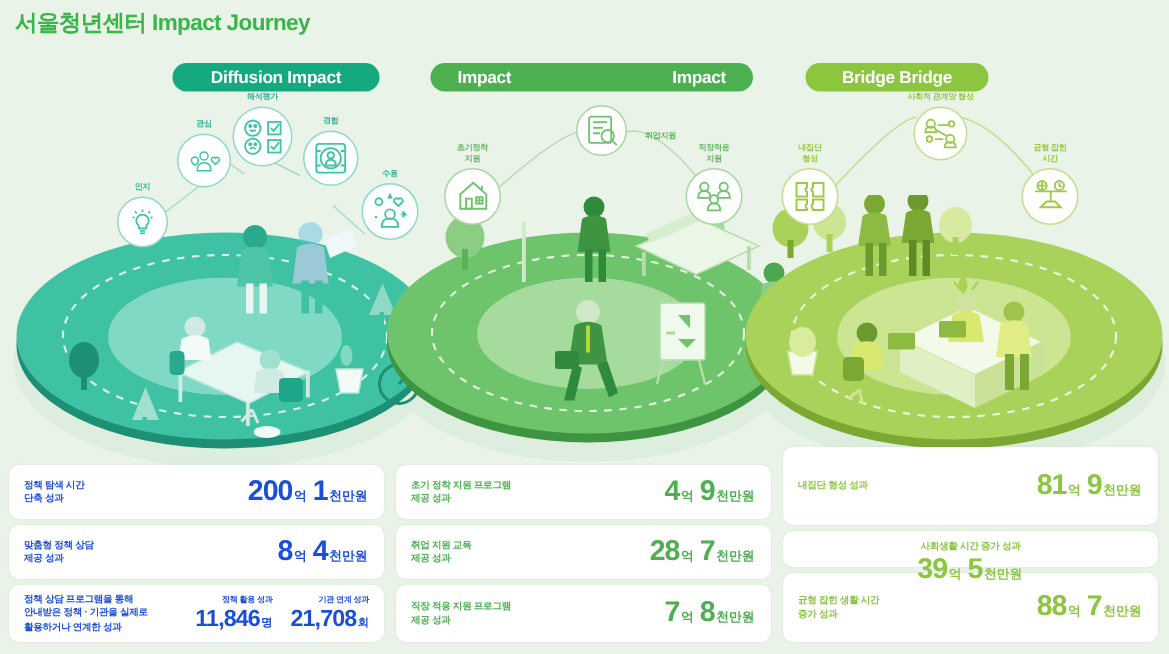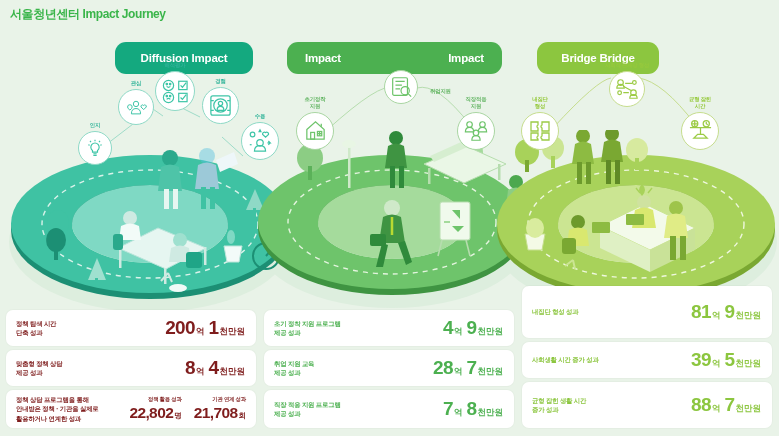--- a/index.html
+++ b/index.html
@@ -7,27 +7,27 @@
     width:779px;height:436px;overflow:hidden;
     background:#eaf4ea;
     font-family:"Liberation Sans","DejaVu Sans",sans-serif;
     position:relative;
   }
   .page{position:absolute;inset:0;background:#e9f3e8;}
 
   
   .page-title{
     position:absolute;left:10px;top:6px;
-    font-size:12px;font-weight:bold;color:#3ab54a;
+    font-size:15px;font-weight:bold;color:#3ab54a;
     letter-spacing:-0.4px;white-space:nowrap;
   }
 
   
   .badge{
-    position:absolute;top:42px;height:32px;border-radius:11px;
+    position:absolute;top:42px;height:19px;border-radius:11px;
     color:#fff;font-size:11.5px;font-weight:bold;
     display:flex;align-items:center;justify-content:center;
     letter-spacing:-0.2px;white-space:nowrap;
   }
   #badge-diffusion{left:115px;width:138px;background:#14a97f;}
   #badge-gateway{left:287px;width:215px;background:#4cb050;
                  justify-content:space-between;padding:0 18px;box-sizing:border-box;}
   #badge-bridge{left:537px;width:122px;background:#8cc63f;}
 
   
@@ -74,21 +74,21 @@
   .valwrap{display:flex;align-items:baseline;justify-content:flex-end;white-space:nowrap;}
   .num{font-size:19px;font-weight:bold;letter-spacing:-0.6px;}
   .unit{font-size:8.5px;font-weight:bold;margin:0 1px 0 1px;}
   .num2{font-size:19px;font-weight:bold;letter-spacing:-0.6px;margin-left:3px;}
   .dual{display:flex;gap:12px;align-items:flex-end;}
   .dualitem{display:flex;flex-direction:column;align-items:flex-end;}
   .dualitem .cap{font-size:5.4px;font-weight:bold;margin-bottom:1px;letter-spacing:-0.2px;}
   .dualitem .dnum{font-size:15.5px;font-weight:bold;letter-spacing:-0.6px;}
   .dualitem .dunit{font-size:7.5px;font-weight:bold;margin-left:1px;}
 
-  .c-teal{color:#7f1d1d;}
+  .c-teal{color:#1d4ed8;}
   .c-green{color:#4cb050;}
   .c-lime{color:#8cc63f;}
 </style>
 </head>
 <body>
 
 <div class="page">
 
   <div class="page-title">서울청년센터 Impact Journey</div>
 
@@ -462,21 +462,21 @@
         <span class="unit c-teal">천만원</span>
       </div>
     </div>
     <div class="card" style="height:38px;">
       <div class="label c-teal">정책 상담 프로그램을 통해
 안내받은 정책 · 기관을 실제로
 활용하거나 연계한 성과</div>
       <div class="dual">
         <div class="dualitem">
           <span class="cap c-teal">정책 활용 성과</span>
-          <span><span class="dnum c-teal">22,802</span><span class="dunit c-teal">명</span></span>
+          <span><span class="dnum c-teal">11,846</span><span class="dunit c-teal">명</span></span>
         </div>
         <div class="dualitem">
           <span class="cap c-teal">기관 연계 성과</span>
           <span><span class="dnum c-teal">21,708</span><span class="dunit c-teal">회</span></span>
         </div>
       </div>
     </div>
   </div>
 
   <div class="statcol" id="col-mid">
@@ -515,21 +515,21 @@
   <div class="statcol" id="col-right">
     <div class="card" style="height:52px;">
       <div class="label c-lime">내집단 형성 성과</div>
       <div class="valwrap">
         <span class="num c-lime">81</span>
         <span class="unit c-lime">억</span>
         <span class="num2 c-lime">9</span>
         <span class="unit c-lime">천만원</span>
       </div>
     </div>
-    <div class="card" style="height:36px;">
+    <div class="card" style="height:24px;flex-direction:column;">
       <div class="label c-lime">사회생활 시간 증가 성과</div>
       <div class="valwrap">
         <span class="num c-lime">39</span>
         <span class="unit c-lime">억</span>
         <span class="num2 c-lime">5</span>
         <span class="unit c-lime">천만원</span>
       </div>
     </div>
     <div class="card" style="height:46px;">
       <div class="label c-lime">균형 잡힌 생활 시간

